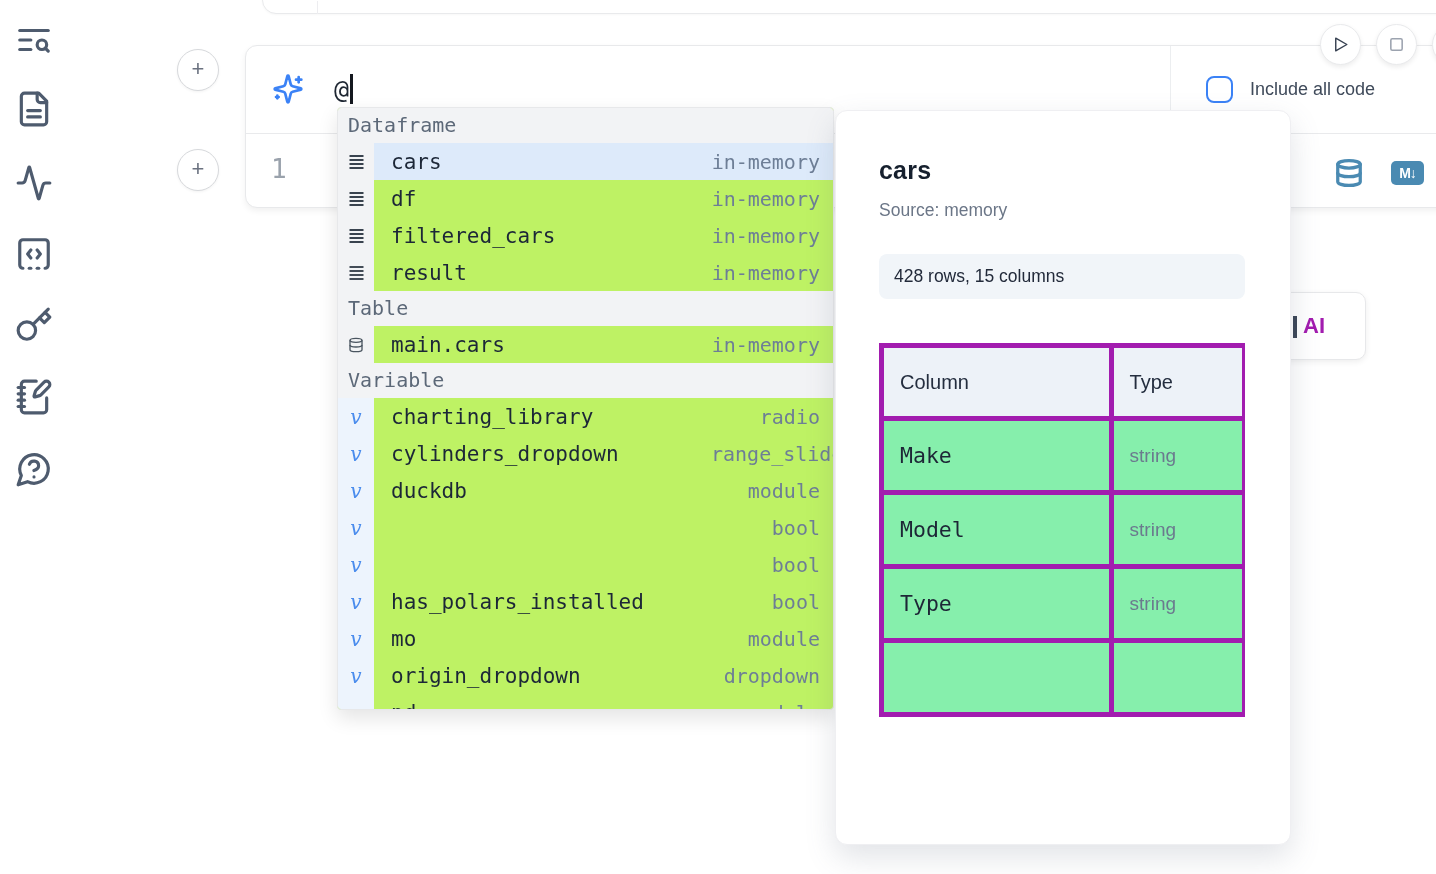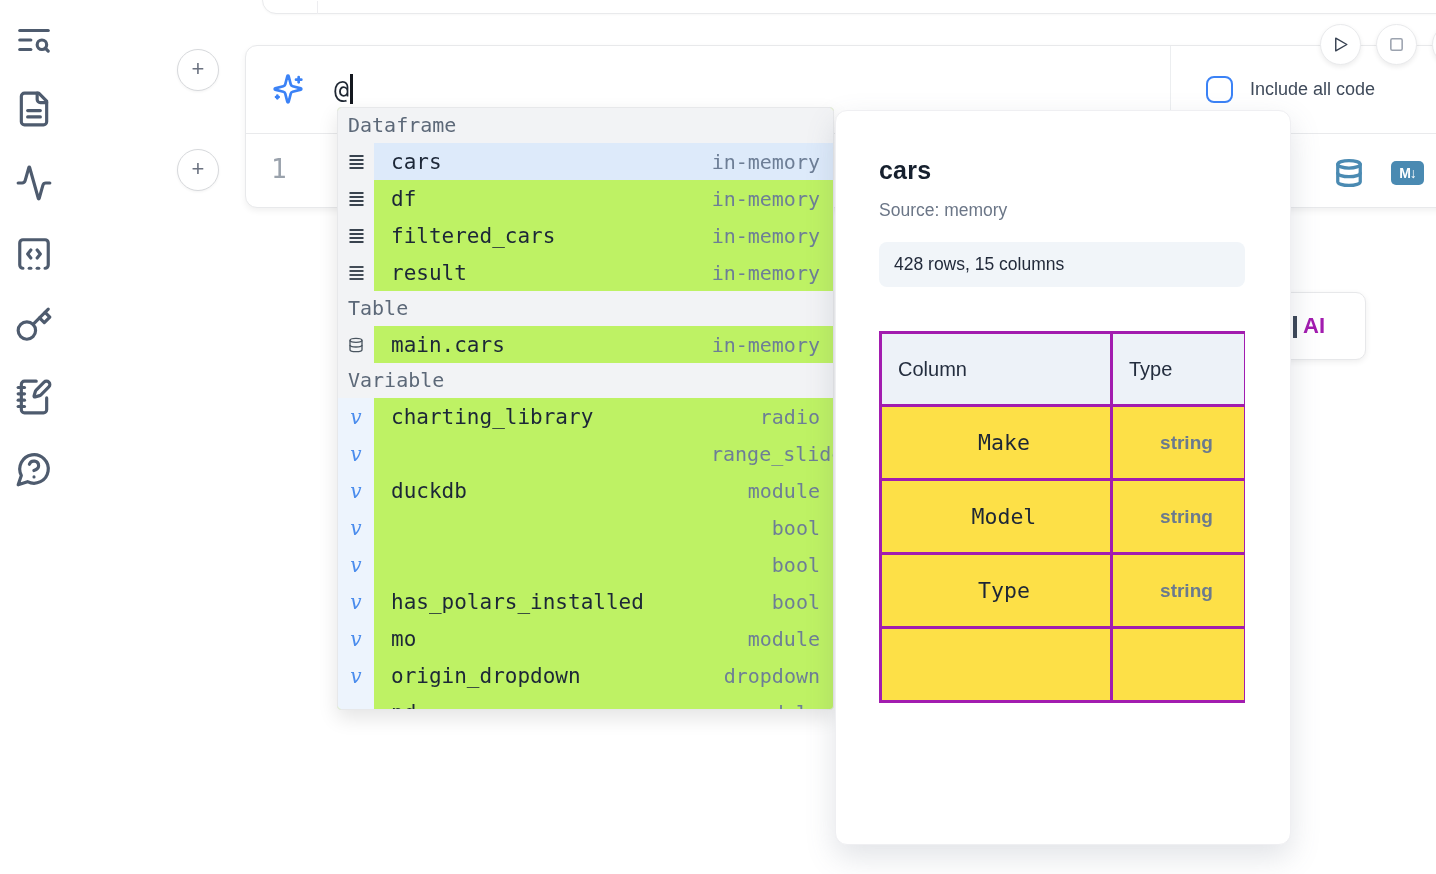--- a/index.html
+++ b/index.html
@@ -71,30 +71,30 @@
              z-index:8; cursor:pointer; }
   .ai-frag .partial-letter { position:absolute; left:52px; top:23px; width:4px; height:22px; background:#3a4556; }
   .ai-frag .ai-label { position:absolute; left:62px; top:20px; font-weight:bold; font-size:22px; color:#a21caf; }
 
   
   .panel { position:absolute; left:835px; top:110px; width:456px; height:735px; background:#fff;
            border:1px solid #efeff2; border-radius:12px; box-shadow:0 12px 30px rgba(90,100,120,.18);
            z-index:20; padding:45px 45px 0 43px; overflow:hidden; }
   .panel-title { font-size:25px; font-weight:bold; color:#16202e; letter-spacing:.2px; }
   .panel-source { margin-top:15px; font-size:17.5px; color:#6b7687; }
-  .panel-pill { margin-top:21px; height:45px; background:#f1f5f9; border-radius:8px;
+  .panel-pill { margin-top:33px; height:45px; background:#f1f5f9; border-radius:8px;
                 font-size:17.5px; color:#222a3a; line-height:45px; padding-left:15px; }
   .tbl-wrap { margin-top:44px; max-height:465px; overflow:hidden; }
   table.schema { border-collapse:collapse; width:368px; }
-  table.schema th, table.schema td { border:3px solid #a21caf; text-align:left; }
+  table.schema th, table.schema td { border:5px solid #a21caf; text-align:left; }
   table.schema th { background:#edf2f8; height:73px; font-weight:normal; font-size:20px;
                     color:#242e3f; padding-left:16px; }
-  table.schema td { background:#fde047; height:74px; padding-left:16px;text-align:center; }
+  table.schema td { background:#86efac; height:74px; padding-left:16px; }
   th.col-c, td.col-c { width:233px; }
-  th.col-t, td.col-t { width:135px;font-weight:bold; }
+  th.col-t, td.col-t { width:135px; }
   td .col-name { font-size:21.5px; color:#1d2636; font-family:"DejaVu Sans Mono", monospace; }
   td .col-type { font-size:19px; color:#6b7a8e; }
 </style>
 </head>
 <body>
 
 <div class="prev-cell">
   <div class="gutter-line"></div>
 </div>
 
@@ -275,20 +275,21 @@
       <div class="ac-main">
         <span class="ac-name">charting_library</span>
         <span class="ac-type">radio</span>
       </div>
     </div>
     <div class="ac-item">
       <div class="ac-gutter blue">
         <span class="var-glyph">v</span>
       </div>
       <div class="ac-main">
+        <span class="ac-name">cylinders_dropdown</span>
         <span class="ac-type truncated">range_slider</span>
       </div>
     </div>
     <div class="ac-item">
       <div class="ac-gutter blue">
         <span class="var-glyph">v</span>
       </div>
       <div class="ac-main">
         <span class="ac-name">duckdb</span>
         <span class="ac-type">module</span>

